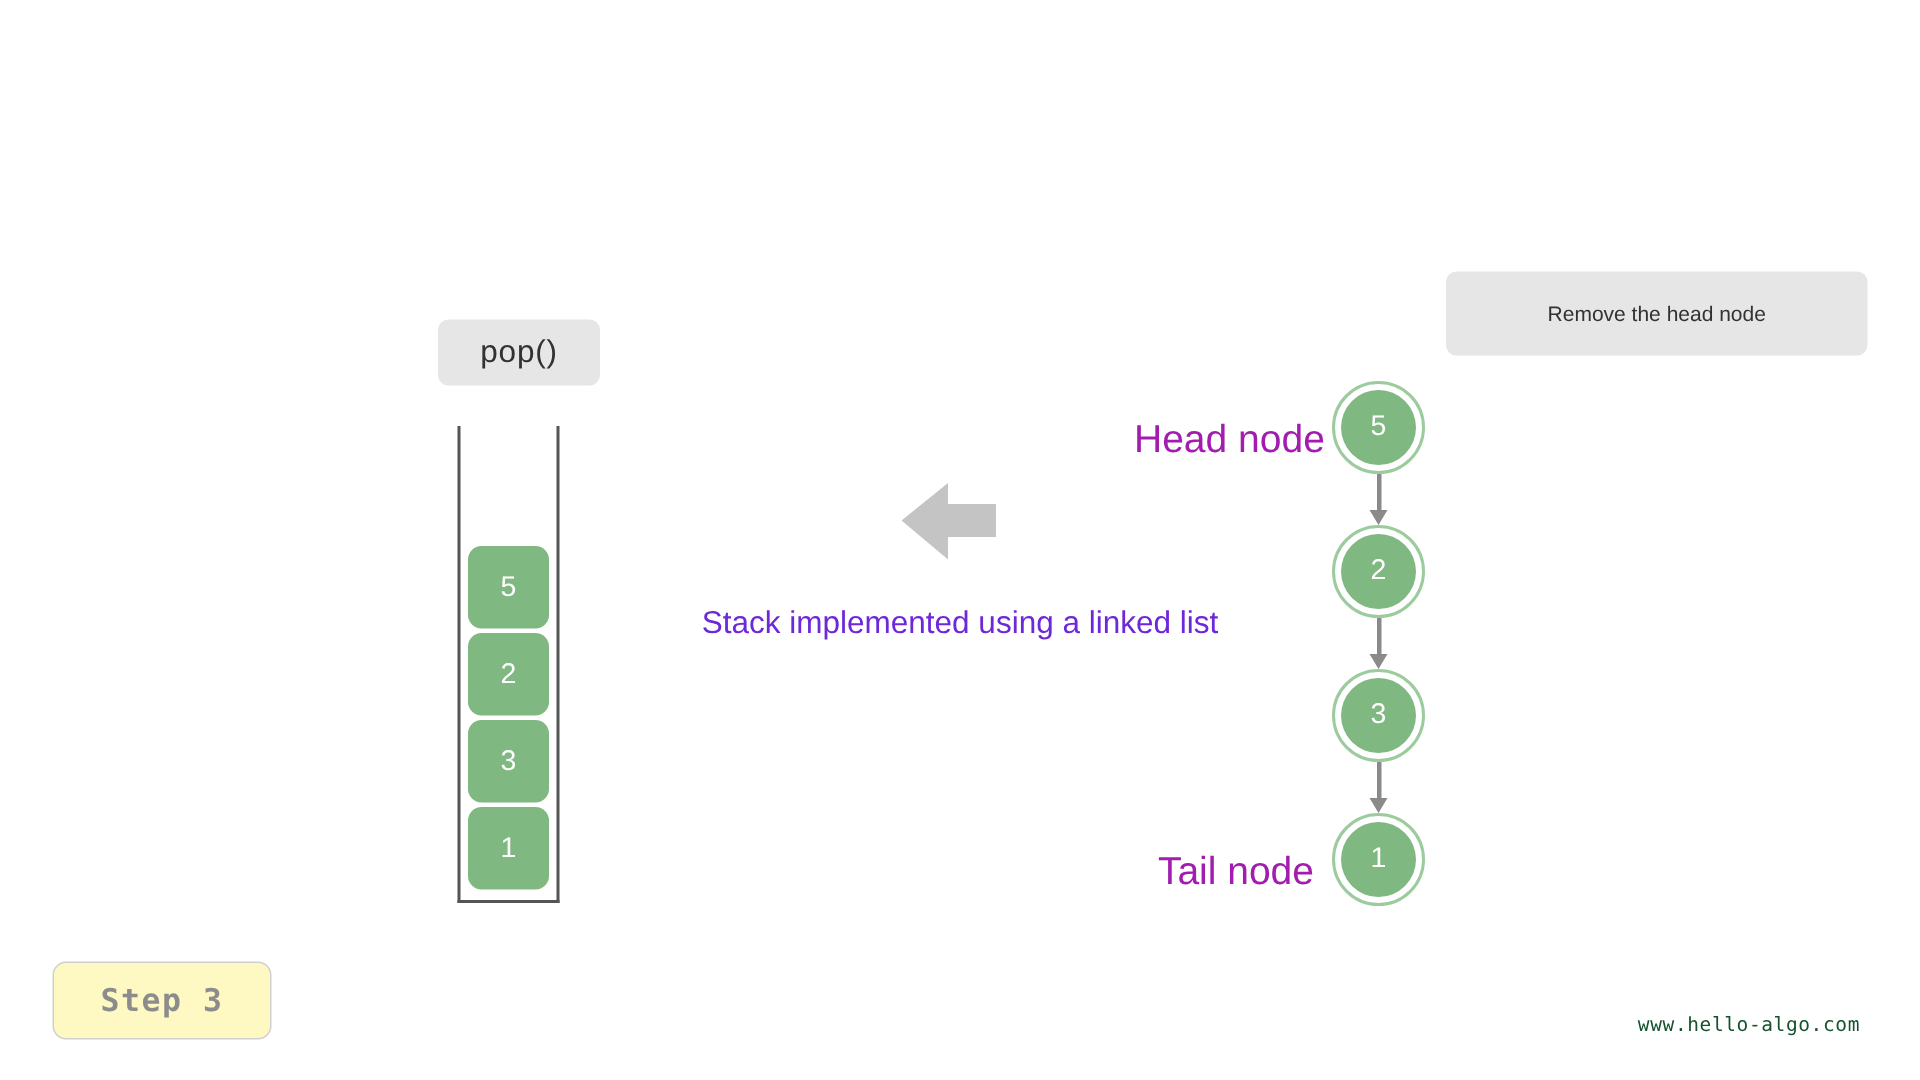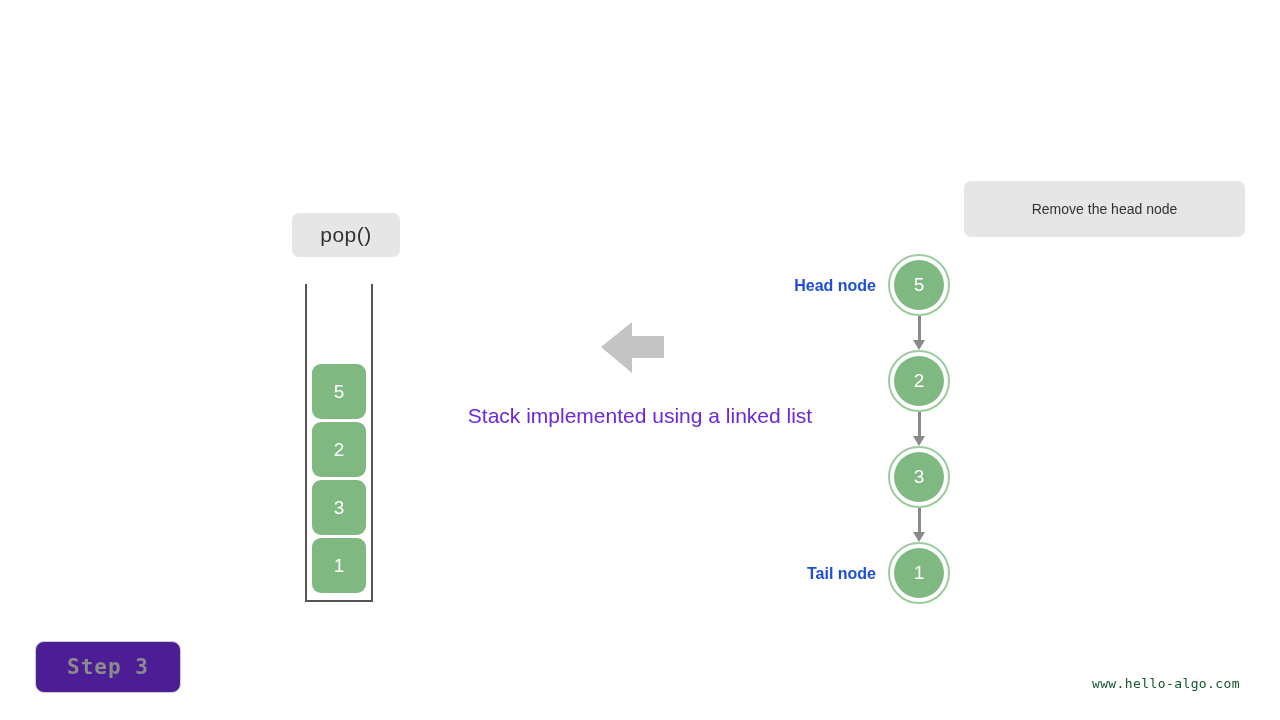--- a/index.html
+++ b/index.html
@@ -48,21 +48,21 @@
 
   
   #step-badge {
     position: absolute;
     left: 35px;
     top: 641px;
     width: 146px;
     height: 52px;
     border: 1.5px solid #cfcfcf;
     border-radius: 9px;
-    background: #4c1d95;
+    background: #fef9c3;
     display: flex;
     align-items: center;
     justify-content: center;
     font-family: "DejaVu Sans Mono", monospace;
     font-size: 21px;
     font-weight: bold;
     color: #8c8c8c;
     letter-spacing: 1px;
     box-sizing: border-box;
   }
@@ -184,23 +184,23 @@
     width: 0;
     height: 0;
     border-left: 6px solid transparent;
     border-right: 6px solid transparent;
     border-top: 10px solid #8a8a8a;
   }
 
   
   .node-tag {
     position: absolute;
-    font-size: 16px;
-    font-weight: bold;
-    color: #1d4ed8;
+    font-size: 26px;
+    font-weight: normal;
+    color: #a21caf;
     white-space: nowrap;
     text-align: right;
   }
   #tag-head {
     left: 756px;
     top: 277px;
     width: 120px;
   }
   #tag-tail {
     left: 756px;

